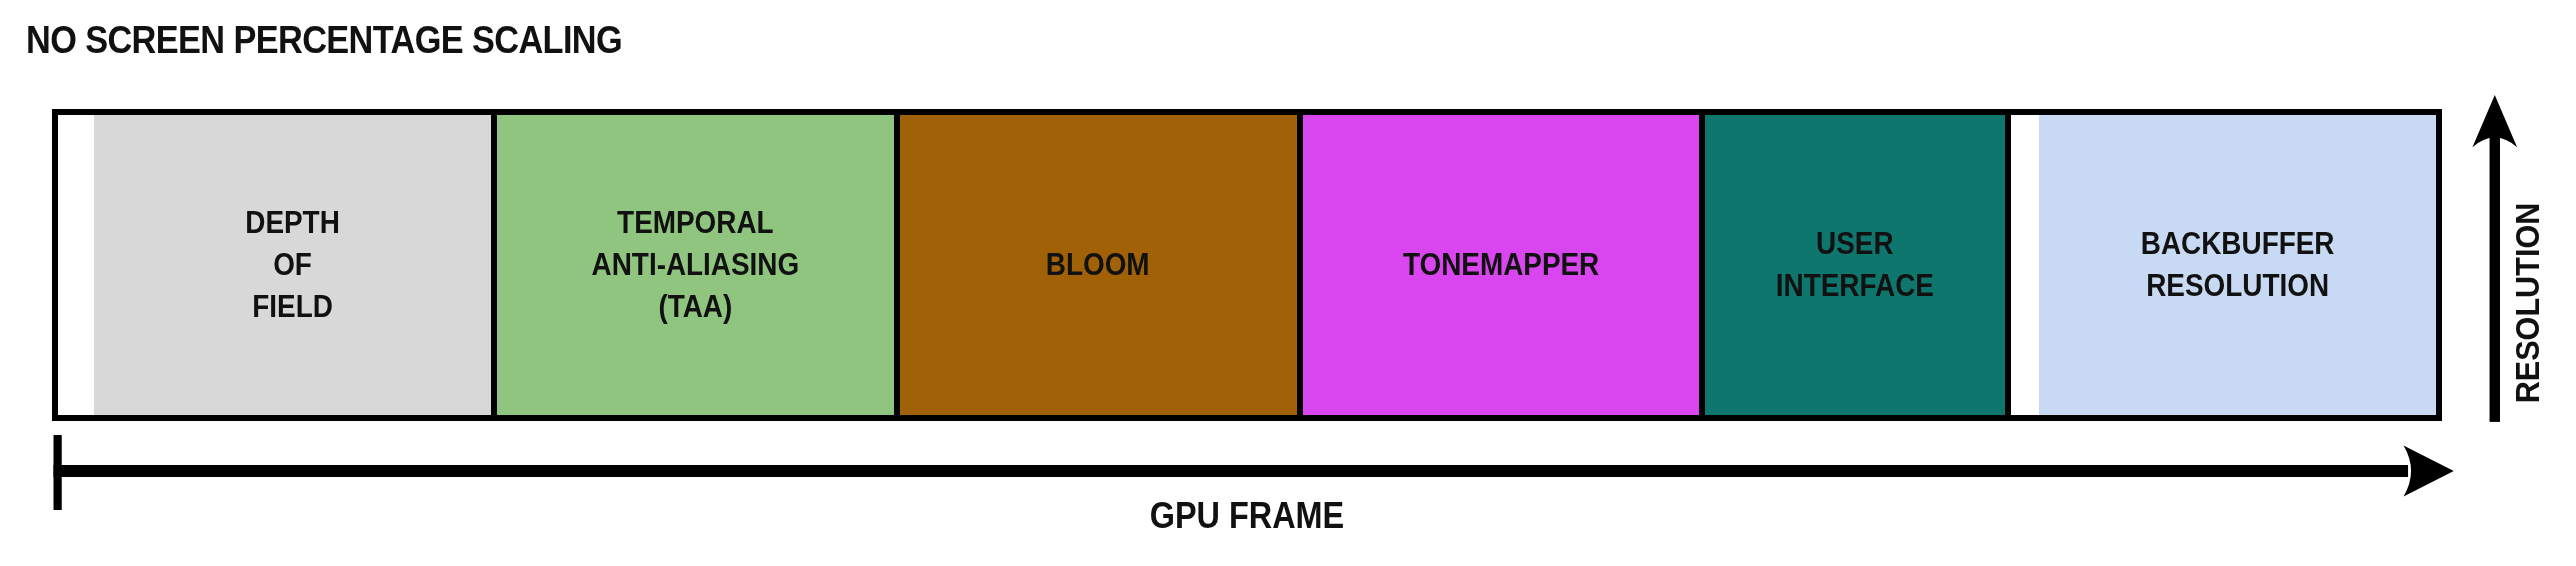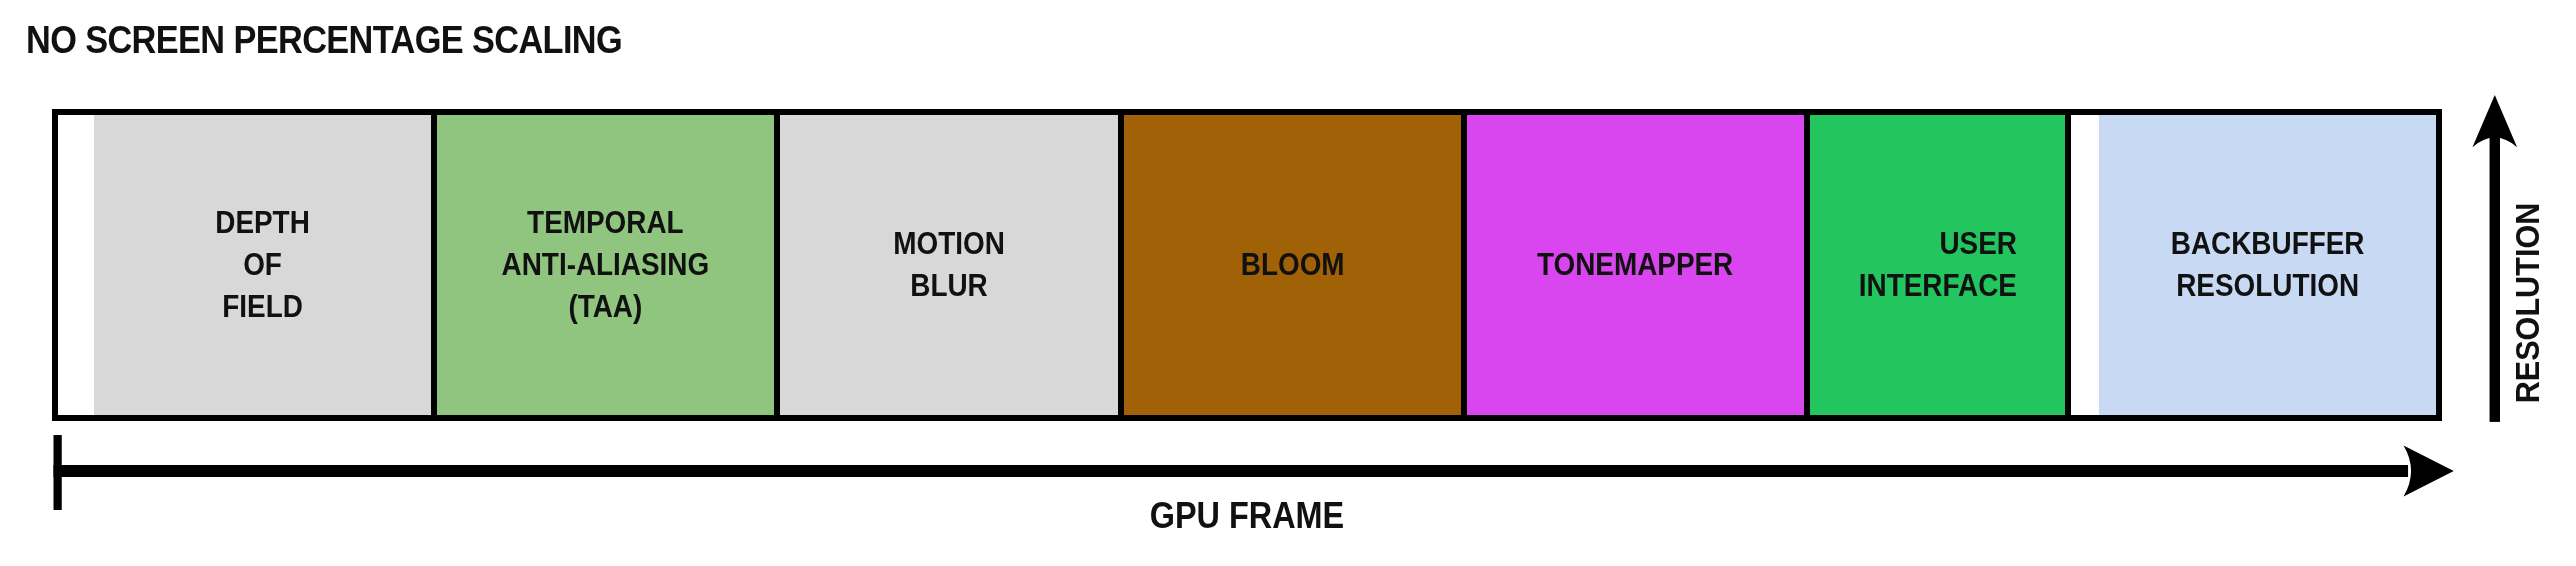--- a/index.html
+++ b/index.html
@@ -102,31 +102,27 @@
     <div class="stage" style="background-color: rgb(216, 216, 216); margin-left: 36px;">
       <span class="stage-label">DEPTH
 OF
 FIELD</span>
     </div>
     <div class="stage" style="background-color: rgb(143, 197, 126);">
       <span class="stage-label">TEMPORAL
 ANTI-ALIASING
 (TAA)</span>
     </div>
-    <div class="stage" style="background-color: rgb(216, 216, 216);">
-      <span class="stage-label">MOTION
-BLUR</span>
-    </div>
     <div class="stage" style="background-color: #a16207;">
       <span class="stage-label">BLOOM</span>
     </div>
     <div class="stage" style="background-color: #d946ef;">
       <span class="stage-label">TONEMAPPER</span>
     </div>
-    <div class="stage narrow" style="background-color: #22c55e; text-align: right;">
+    <div class="stage narrow" style="background-color: #0f766e;">
       <span class="stage-label">USER
 INTERFACE</span>
     </div>
     <div class="stage" style="background-color: rgb(200, 217, 244); margin-left: 28px;">
       <span class="stage-label">BACKBUFFER
 RESOLUTION</span>
     </div>
   </div>
 
   <svg class="x-axis-svg" viewBox="0 0 3220 120" aria-hidden="true">

